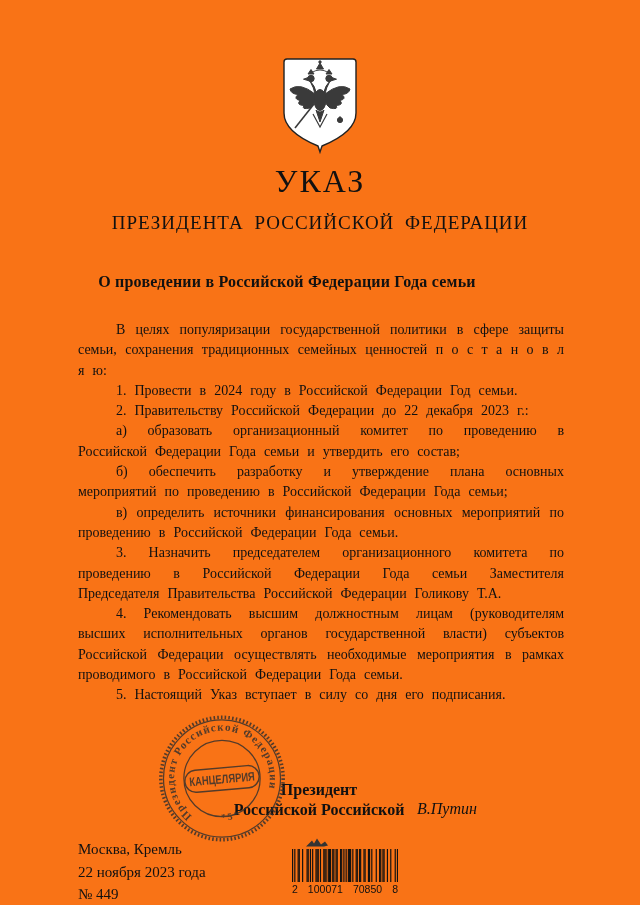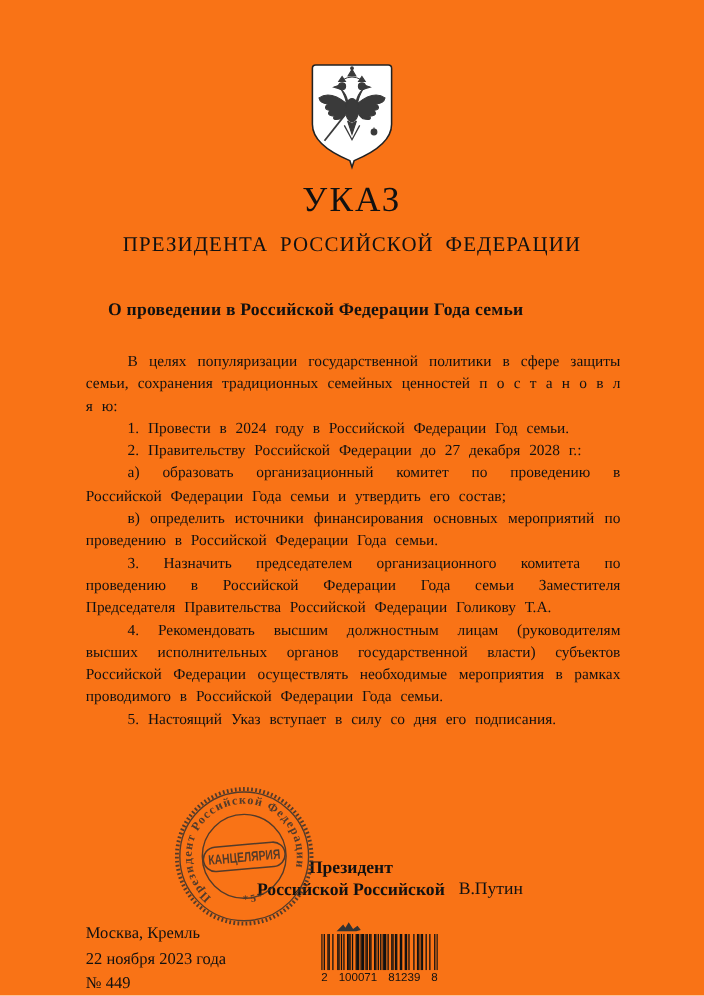--- a/index.html
+++ b/index.html
@@ -67,20 +67,21 @@
     font-size: 16px;
     line-height: 20px;
     color: #111;
     font-weight: bold;
   }
   .sig-name {
     position: absolute;
     left: 417px; top: 800px;
     font-size: 16px;
     color: #111;
+    font-style: italic;
   }
   .stamp {
     position: absolute;
     left: 148px; top: 712px;
     width: 148px; height: 133px;
     opacity: 0.82;
     z-index: 3;
   }
   .footer-left {
     position: absolute;
@@ -143,22 +144,23 @@
     </g>
   </svg>
 
   <div class="doc-type">УКАЗ</div>
   <div class="issuer">ПРЕЗИДЕНТА РОССИЙСКОЙ ФЕДЕРАЦИИ</div>
   <div class="subject">О проведении в Российской Федерации Года семьи</div>
 
   <div class="body-text">
     <p>В целях популяризации государственной политики в сфере защиты семьи, сохранения традиционных семейных ценностей п о с т а н о в л я ю:</p>
     <p>1. Провести в 2024 году в Российской Федерации Год семьи.</p>
-    <p>2. Правительству Российской Федерации до 27 декабря 2028 г.:</p>
+    <p>2. Правительству Российской Федерации до 22 декабря 2023 г.:</p>
     <p>а) образовать организационный комитет по проведению в Российской Федерации Года семьи и утвердить его состав;</p>
+    <p>б) обеспечить разработку и утверждение плана основных мероприятий по проведению в Российской Федерации Года семьи;</p>
     <p>в) определить источники финансирования основных мероприятий по проведению в Российской Федерации Года семьи.</p>
     <p>3. Назначить председателем организационного комитета по проведению в Российской Федерации Года семьи Заместителя Председателя Правительства Российской Федерации Голикову Т.А.</p>
     <p>4. Рекомендовать высшим должностным лицам (руководителям высших исполнительных органов государственной власти) субъектов Российской Федерации осуществлять необходимые мероприятия в рамках проводимого в Российской Федерации Года семьи.</p>
     <p>5. Настоящий Указ вступает в силу со дня его подписания.</p>
   </div>
 
   <div class="sig-title">
     <div>Президент</div>
     <div>Российской Российской</div>
   </div>
@@ -245,18 +247,18 @@
         <rect x="81" y="0" width="1.05" height="30"></rect>
         <rect x="82" y="0" width="1.05" height="30"></rect>
         <rect x="85" y="0" width="1.05" height="30"></rect>
         <rect x="88" y="0" width="1.05" height="30"></rect>
         <rect x="92" y="0" width="1.05" height="30"></rect>
         <rect x="94" y="0" width="1.05" height="30"></rect>
       </svg>
     <div class="barcode-digits">
       <span>2</span>
       <span>100071</span>
-      <span>81239</span>
+      <span>70850</span>
       <span>8</span>
     </div>
   </div>
 
 </div>
 
 </body></html>

